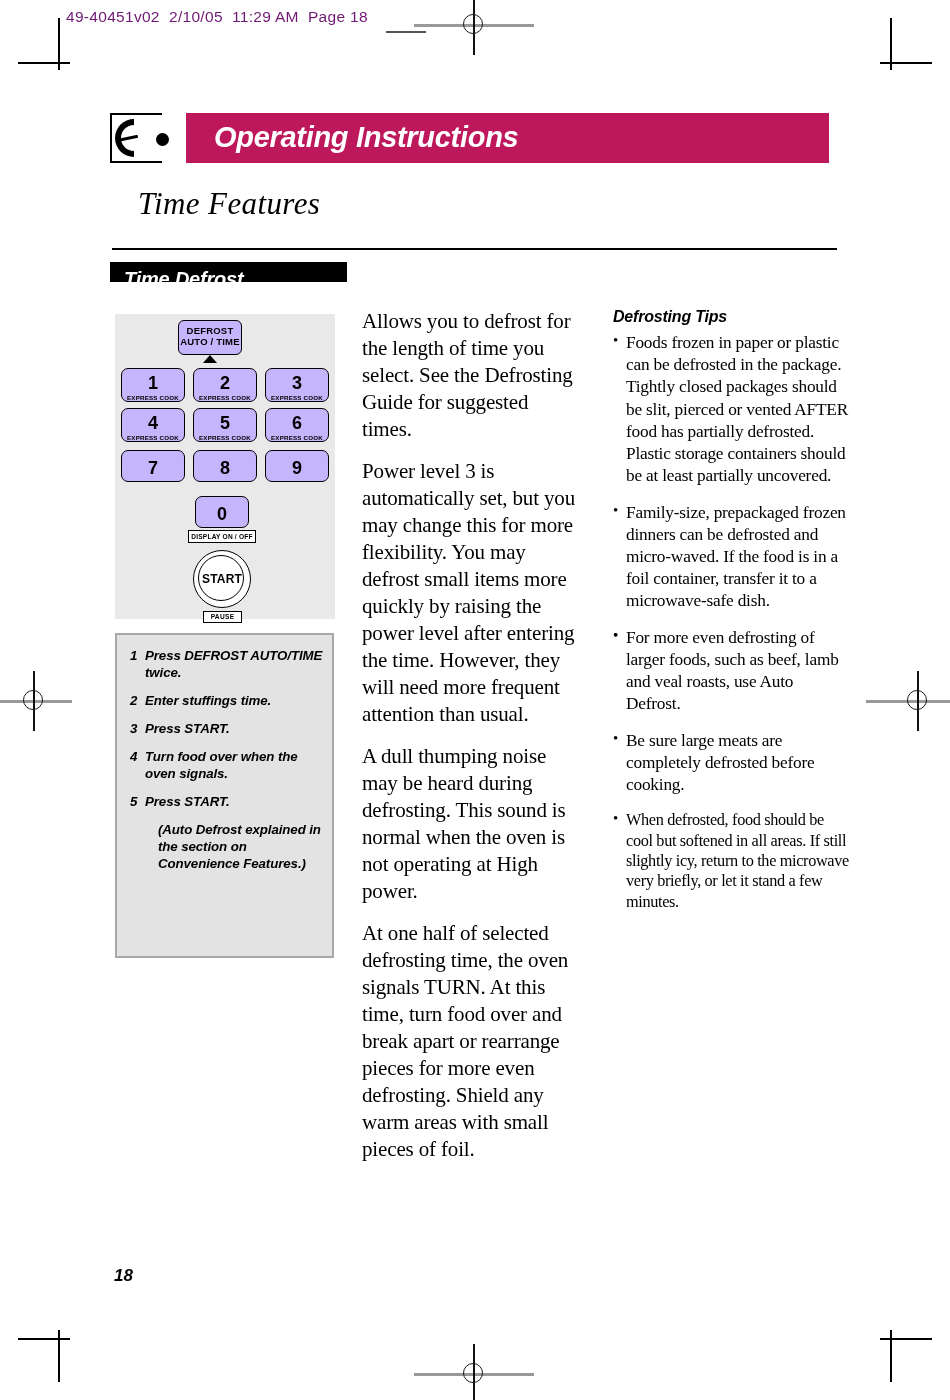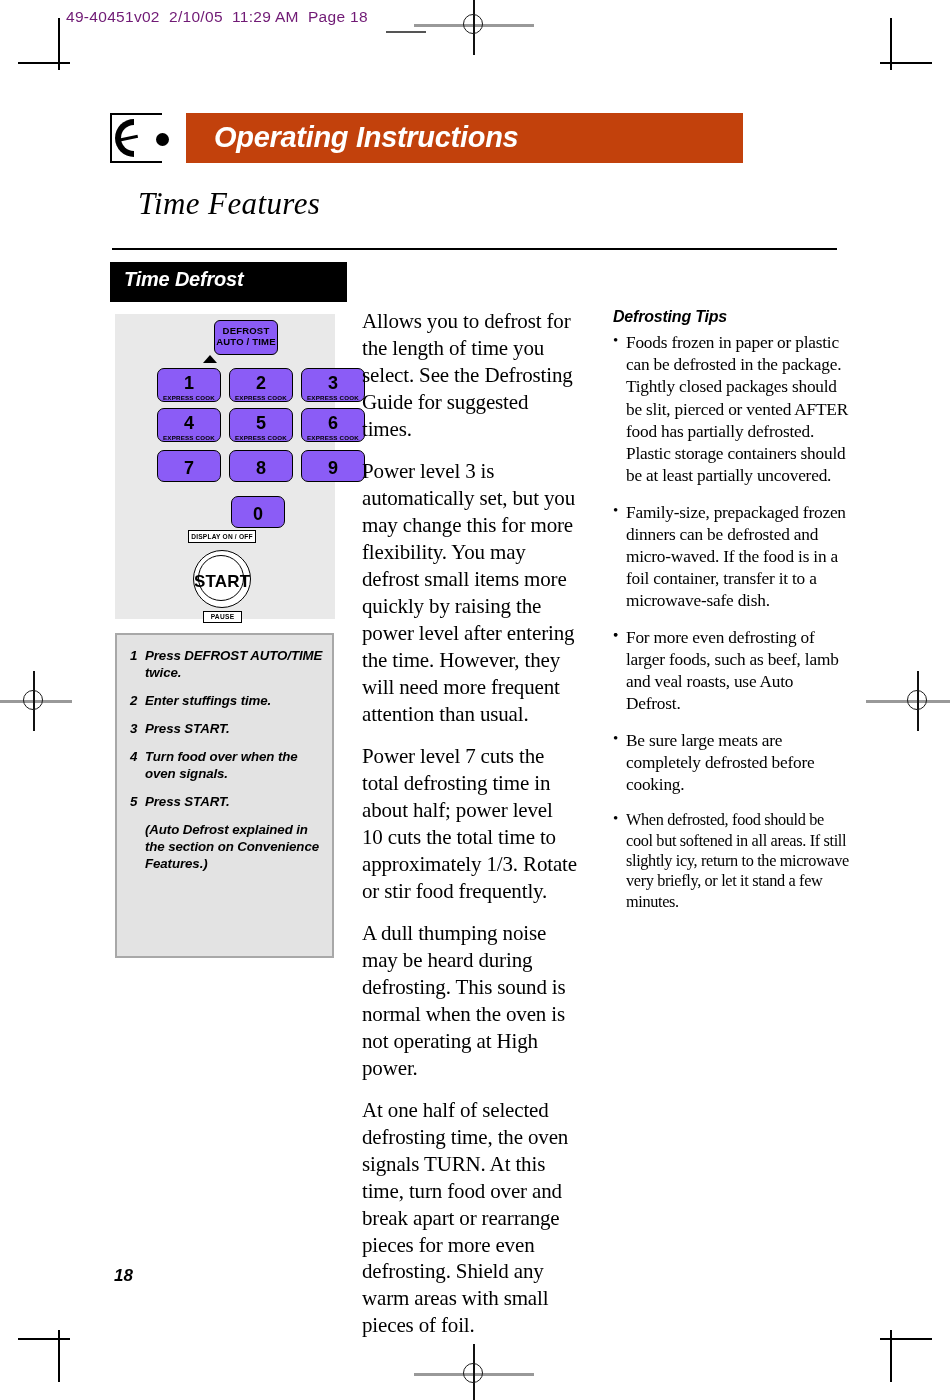--- a/index.html
+++ b/index.html
@@ -92,22 +92,22 @@
   .hdr-dot {
     position: absolute;
     left: 156px; top: 133px;
     width: 13px; height: 13px;
     background: #000;
     border-radius: 50%;
   }
   .hdr-bar {
     position: absolute;
     left: 186px; top: 113px;
-    width: 557px; height: 50px;
-    background: #c2410c;
+    width: 643px; height: 50px;
+    background: #be185d;
   }
   .hdr-bar .hdr-title {
     position: absolute;
     left: 28px; top: 8px;
     color: #fff;
     font-family: "Liberation Sans", sans-serif;
     font-weight: bold;
     font-style: italic;
     font-size: 29px;
     letter-spacing: -0.3px;
@@ -125,21 +125,21 @@
   .rule {
     position: absolute;
     left: 112px; top: 248px;
     width: 725px; height: 1.6px;
     background: #000;
   }
 
   .subhead-bar {
     position: absolute;
     left: 110px; top: 262px;
-    width: 237px; height: 40px;
+    width: 237px; height: 20px;
     background: #000;
   }
   .subhead-bar .subhead-text {
     position: absolute;
     left: 14px; top: 6px;
     color: #fff;
     font-family: "Liberation Sans", sans-serif;
     font-weight: bold;
     font-style: italic;
     font-size: 20px;
@@ -148,27 +148,26 @@
 
   
   .keypad {
     position: absolute;
     left: 115px; top: 314px;
     width: 220px; height: 305px;
     background: #e9e9e9;
   }
   .key {
     position: absolute;
-    background: #8b5cf6;
+    background: #c4b5fd;
     border: 1.6px solid #000;
     border-radius: 7px;
     box-sizing: border-box;
     text-align: center;
     font-family: "Liberation Sans", sans-serif;
-    margin-left: 36px;
   }
   .key .knum {
     display: block;
     font-size: 18px;
     font-weight: bold;
     line-height: 1;
     margin-top: 5px;
   }
   .key .ksub {
     display: block;
@@ -236,21 +235,21 @@
     border-radius: 50%;
     border: 1.6px solid #000;
     box-sizing: border-box;
   }
   .key-start .start-text {
     position: absolute;
     left: 0; top: 21px; width: 100%;
     text-align: center;
     font-family: "Liberation Sans", sans-serif;
     font-weight: bold;
-    font-size: 17px;
+    font-size: 12px;
     letter-spacing: 0.2px;
   }
   .lbl-pause {
     position: absolute;
     left: 88px; top: 297px;
     width: 39px; height: 12px;
     border: 1.3px solid #000;
     box-sizing: border-box;
     font-family: "Liberation Sans", sans-serif;
     font-size: 6.6px;
@@ -281,21 +280,21 @@
     font-family: "Liberation Sans", sans-serif;
     font-weight: bold;
     font-style: italic;
     font-size: 13.3px;
     line-height: 1.28;
     letter-spacing: -0.1px;
   }
   .step .step-n { width: 15px; flex: 0 0 15px; }
   .step .step-t { flex: 1 1 auto; }
   .step.note { margin-left: 15px; margin-top: 3px; }
-  .step.note .step-t { padding-left: 0; }
+  .step.note .step-t { padding-left: 0; margin-left: 13px; }
 
   
   .col-mid {
     position: absolute;
     left: 362px; top: 308px;
     width: 224px;
   }
   .col-right {
     position: absolute;
     left: 613px; top: 308px;
@@ -486,21 +485,20 @@
       <div class="step note">
         <span class="step-t">(Auto Defrost explained in the section on Convenience Features.)</span>
       </div>
 
     </div>
   </div>
 
   <div class="col-mid">
     <p>Allows you to defrost for the length of time you select. See the Defrosting Guide for suggested times.</p>
     <p>Power level 3 is automatically set, but you may change this for more flexibility. You may defrost small items more quickly by raising the power level after entering the time. However, they will need more frequent attention than usual.</p>
-    <p>Power level 7 cuts the total defrosting time in about half; power level 10 cuts the total time to approximately 1/3. Rotate or stir food frequently.</p>
     <p>A dull thumping noise may be heard during defrosting. This sound is normal when the oven is not operating at High power.</p>
     <p>At one half of selected defrosting time, the oven signals TURN. At this time, turn food over and break apart or rearrange pieces for more even defrosting. Shield any warm areas with small pieces of foil.</p>
   </div>
 
   <div class="col-right">
     <div class="tips-head">Defrosting Tips</div>
 
     <div class="tip">
       <span class="bul">•</span>
       <span>Foods frozen in paper or plastic can be defrosted in the package. Tightly closed packages should be slit, pierced or vented AFTER food has partially defrosted. Plastic storage containers should be at least partially uncovered.</span>

